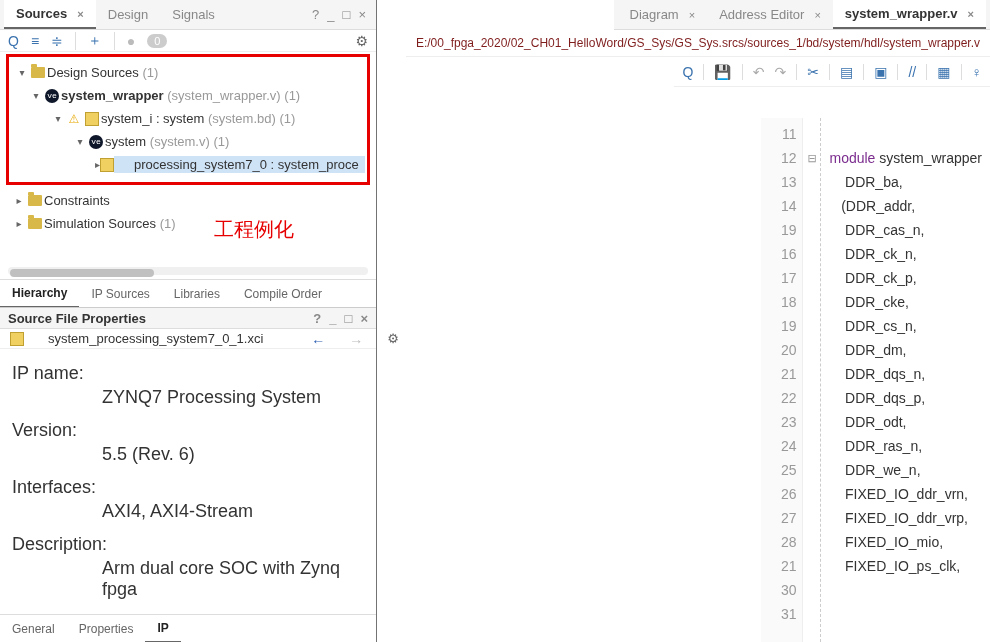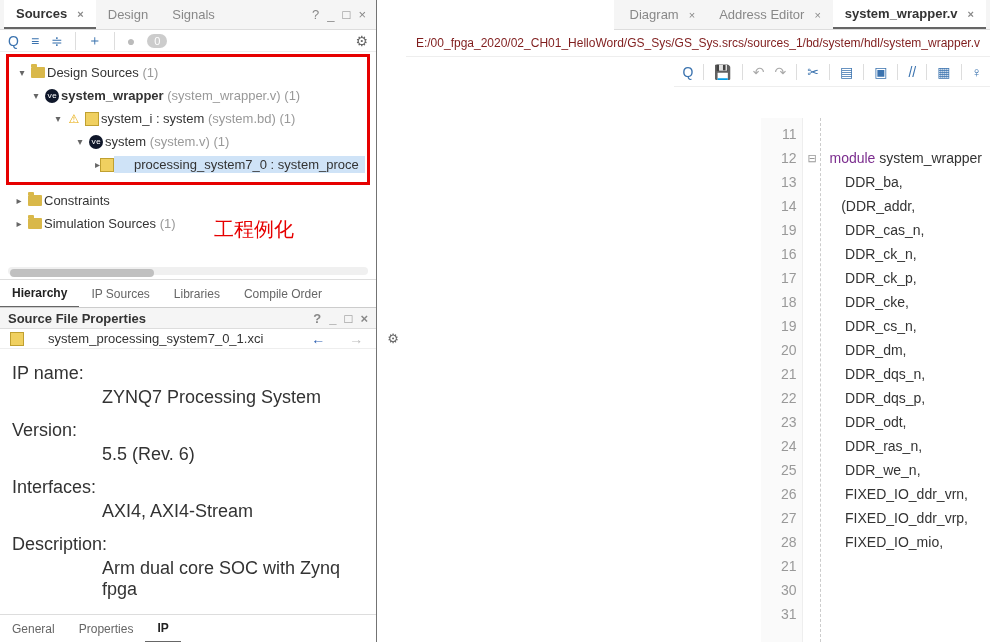--- a/index.html
+++ b/index.html
@@ -341,16 +341,17 @@
         <div>    DDR_cs_n,</div>
         <div>    DDR_dm,</div>
         <div>    DDR_dqs_n,</div>
         <div>    DDR_dqs_p,</div>
         <div>    DDR_odt,</div>
         <div>    DDR_ras_n,</div>
         <div>    DDR_we_n,</div>
         <div>    FIXED_IO_ddr_vrn,</div>
         <div>    FIXED_IO_ddr_vrp,</div>
         <div>    FIXED_IO_mio,</div>
+        <div>    FIXED_IO_ps_clk,</div>
       </div>
 
   </div>
 </div>
 
 </body></html>

